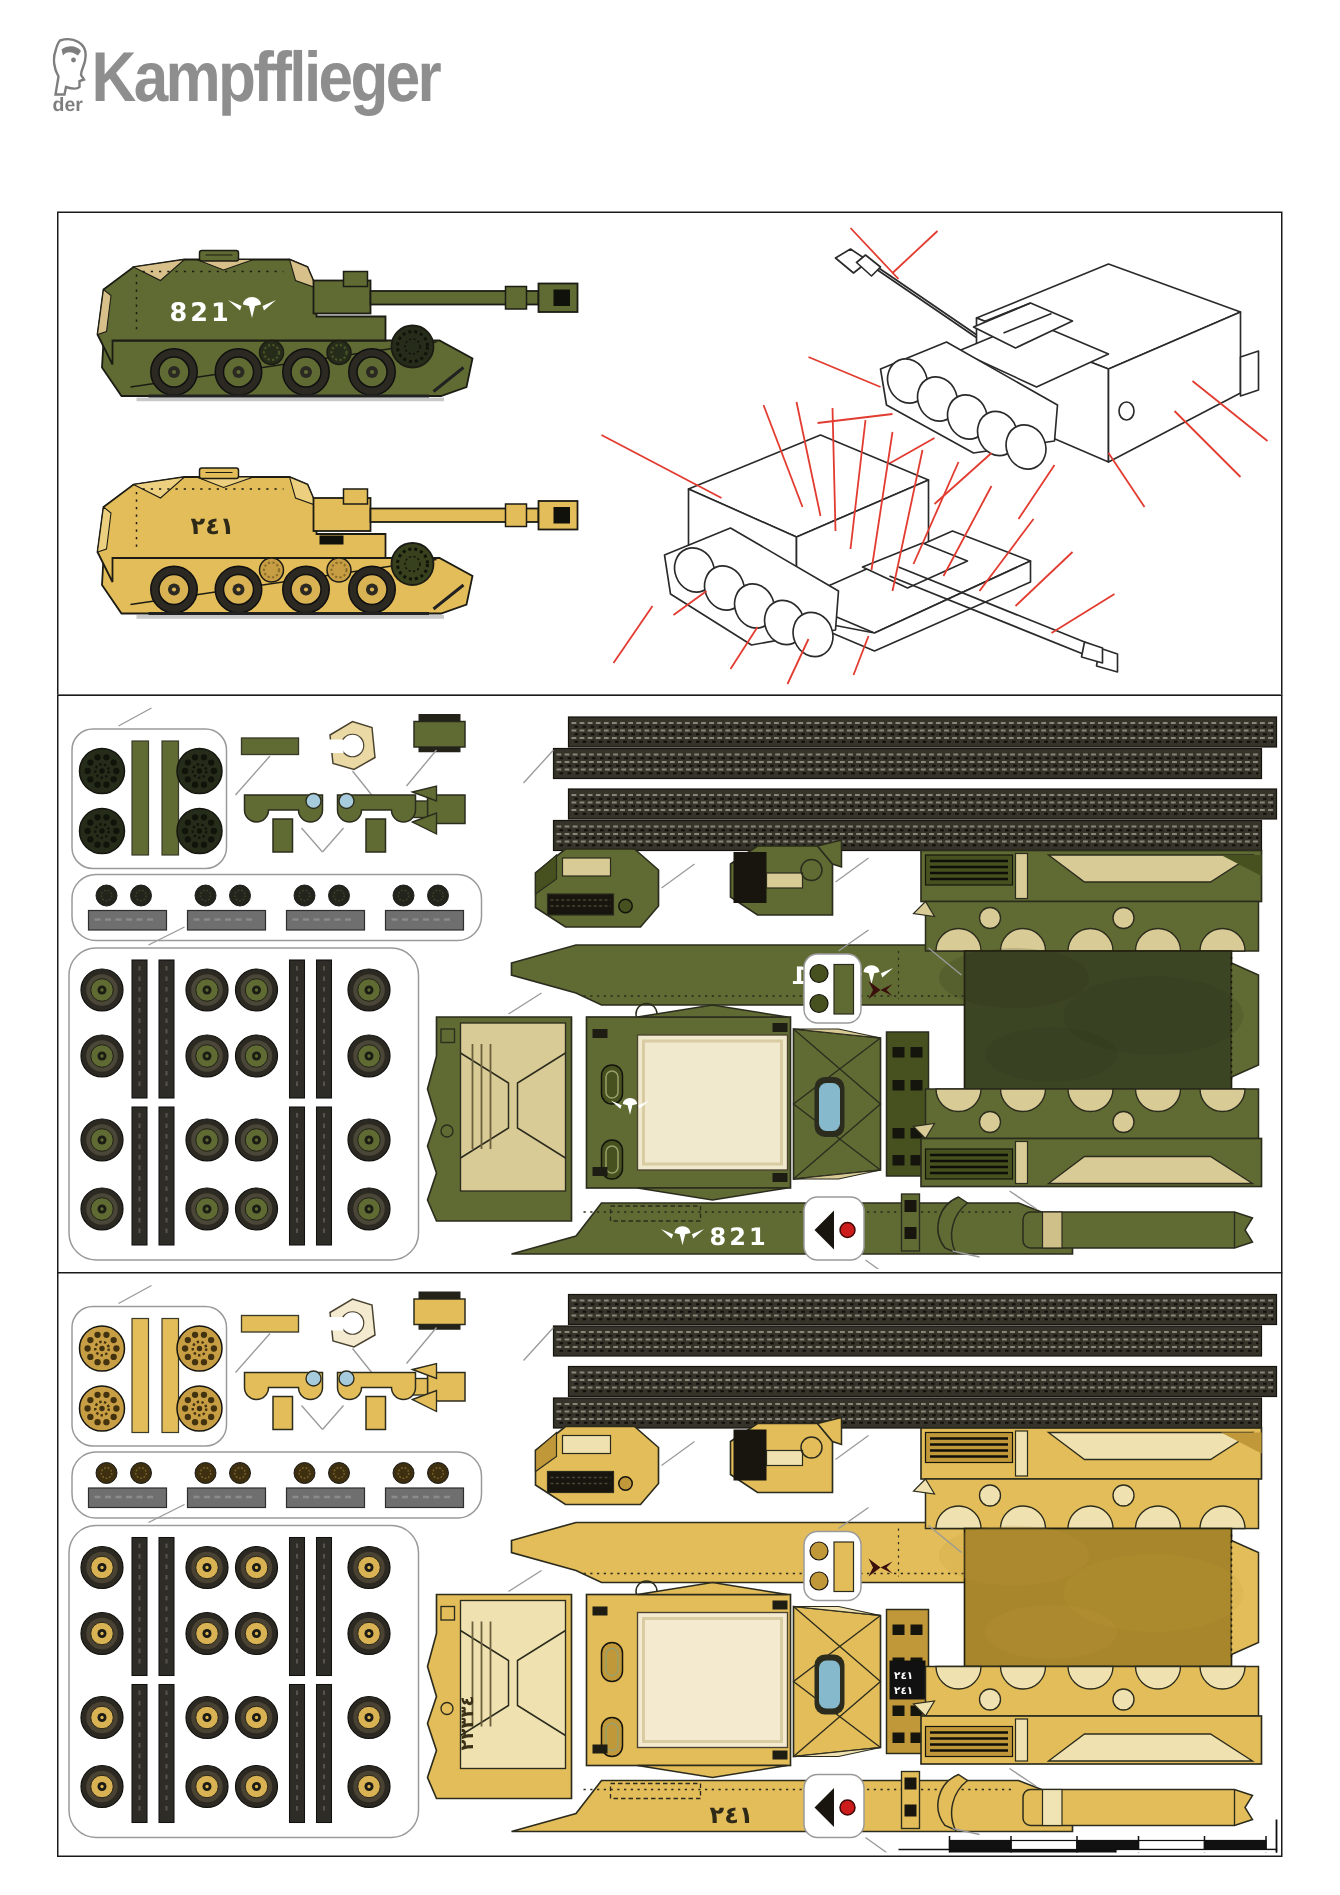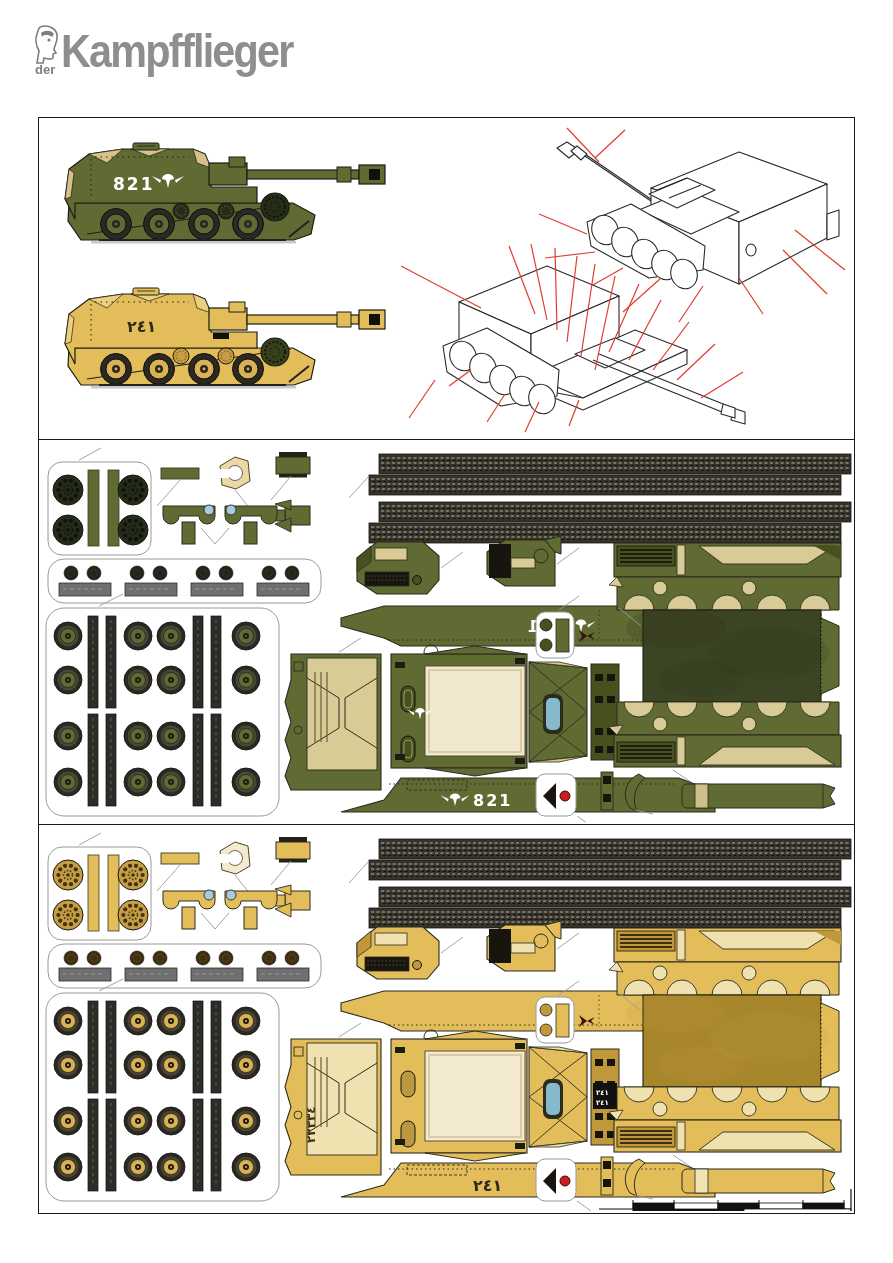--- a/index.html
+++ b/index.html
@@ -5,21 +5,21 @@
   html,body{margin:0;padding:0;background:#ffffff;}
   .page{position:relative;width:893px;height:1263px;background:#fff;overflow:hidden;
         font-family:"Liberation Sans",sans-serif;}
   .logo{position:absolute;left:35px;top:24px;height:54px;display:flex;align-items:center;}
   .logo-badge{position:relative;width:26px;height:52px;}
   .logo-der{position:absolute;left:0;bottom:0;font-weight:bold;font-size:13px;color:#7e7e7e;
             letter-spacing:0;}
   .logo-title{font-weight:bold;font-size:47px;line-height:44px;color:#8e8e8e;
               letter-spacing:-2px;transform:scaleX(.88);transform-origin:left bottom;
               font-family:"Liberation Sans",sans-serif;}
-  .frame{position:absolute;left:38px;width:815px;border:1px solid #1a1a1a;background:#fff;}
+  .frame{position:absolute;left:38px;width:815px;border:1px solid #1a1a1a;background:#fff;margin-top:24px;}
   .s1{top:117px;height:321px;}
   .s2{top:439px;height:384px;}
   .s3{top:824px;height:388px;}
   svg{display:block;}
 </style>
 </head>
 <body>
 
 <div class="page">
 

